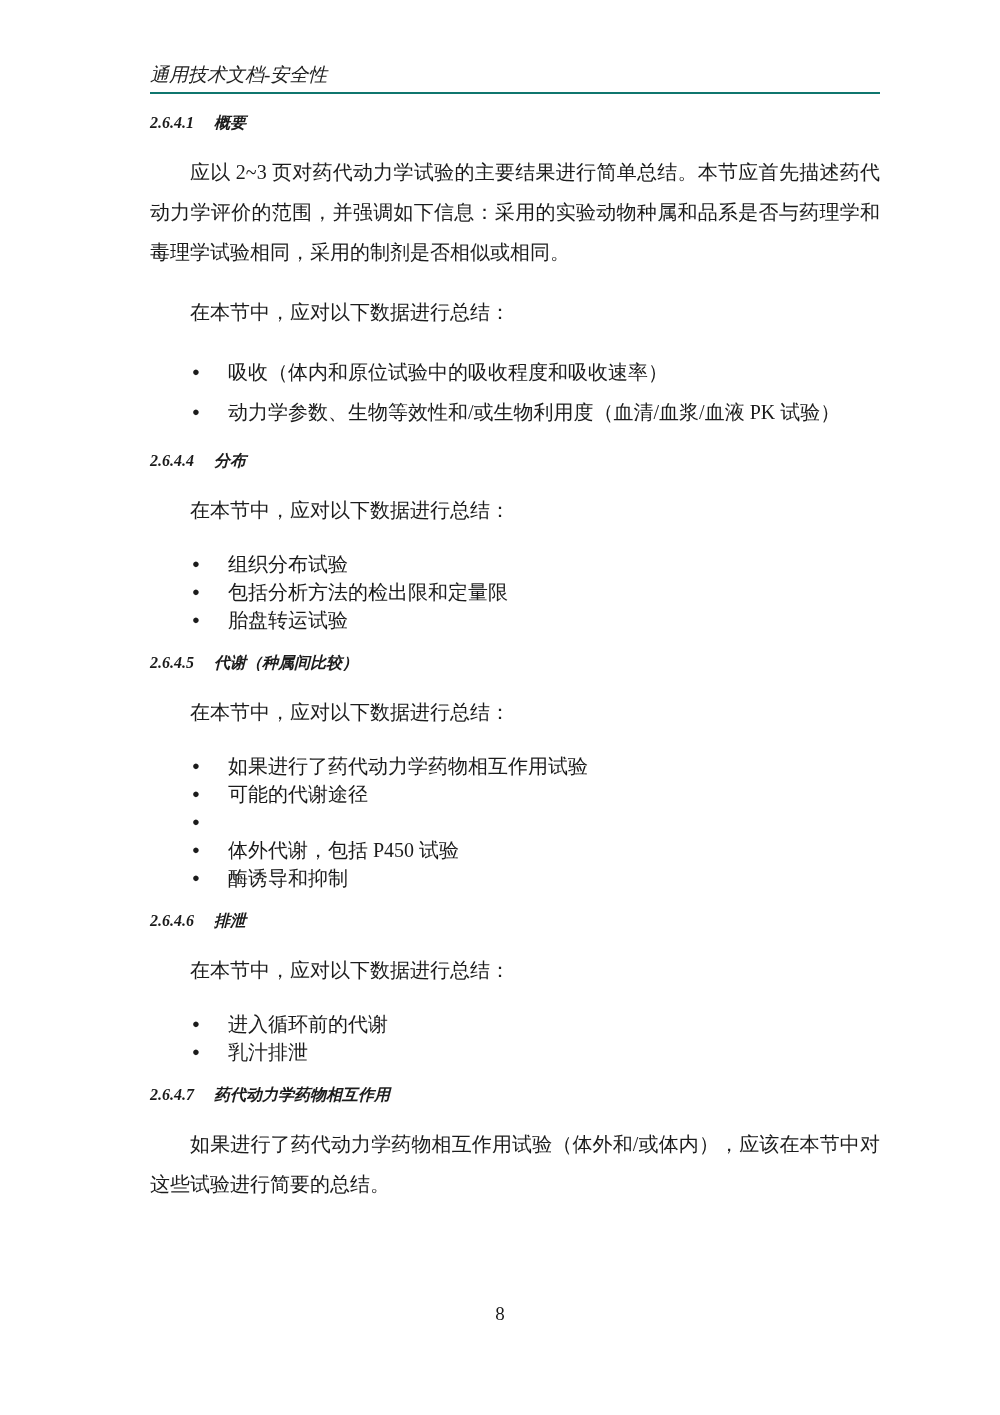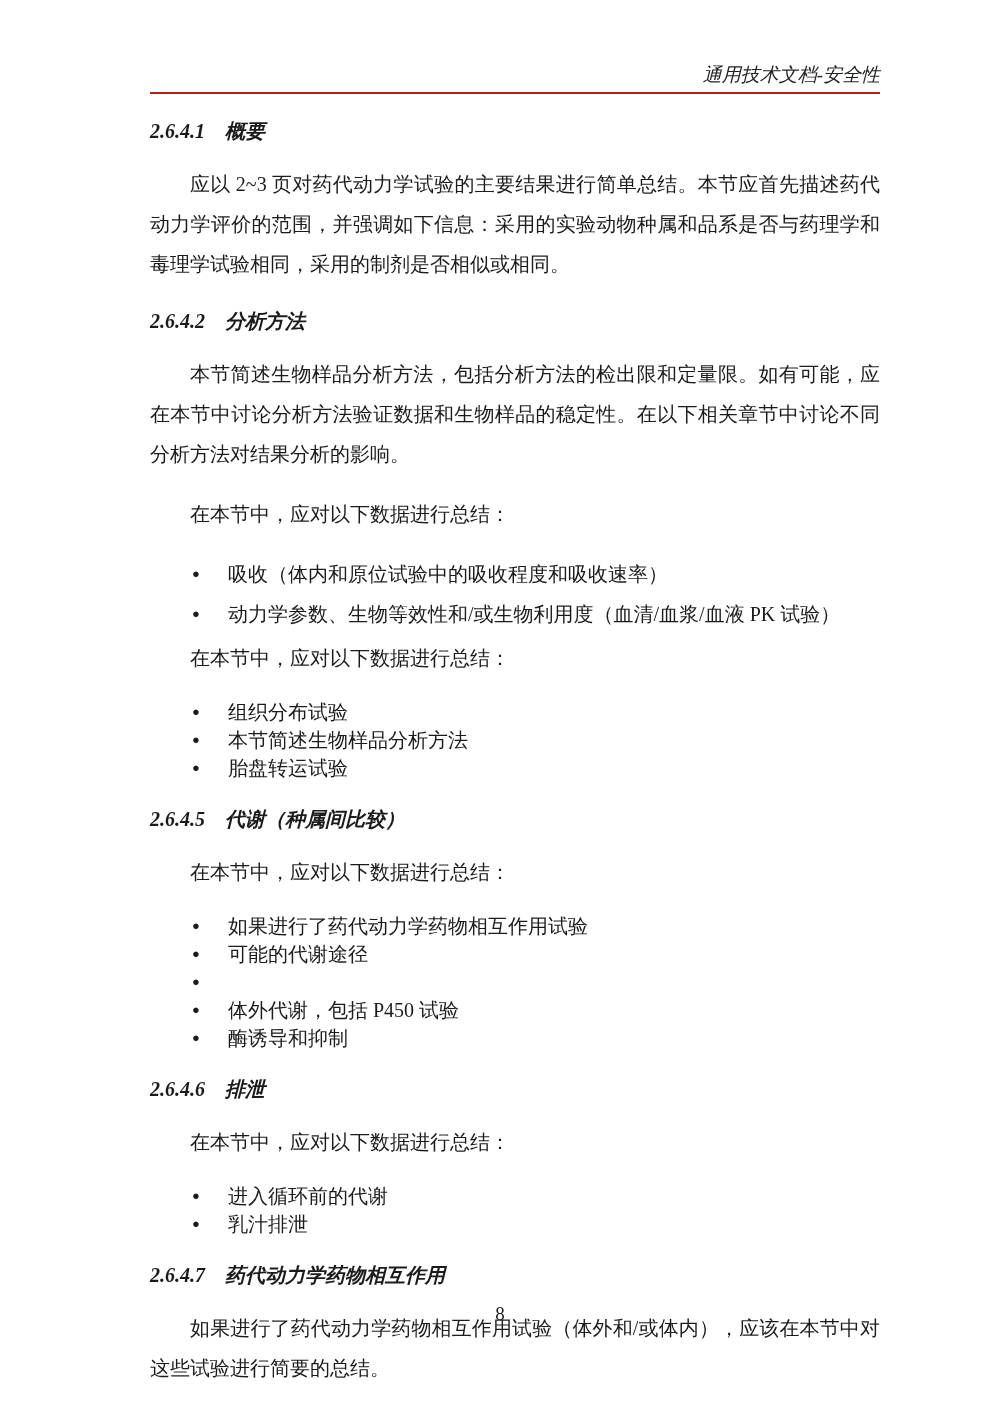--- a/index.html
+++ b/index.html
@@ -15,31 +15,31 @@
     box-sizing: border-box;
     padding: 0 120px 0 150px;
     background: #ffffff;
     font-family: "Liberation Serif", "DejaVu Serif", serif;
     font-size: 20px;
     color: #1b1b1b;
   }
   .page-header {
     padding-top: 62px;
     padding-bottom: 4px;
-    border-bottom: 2px solid #b91c1c;
-    text-align: right;
+    border-bottom: 2px solid #0f766e;
+    text-align: left;
     font-style: italic;
     font-size: 19px;
     line-height: 26px;
     color: #222;
   }
   .section-heading {
-    margin-top: 24px;
+    margin-top: 16px;
     font-style: italic;
-    font-size: 20px;
+    font-size: 16px;
     line-height: 26px;
     white-space: nowrap;
   }
   .heading-number { margin-right: 20px; }
   .para {
     margin-top: 4px;
     line-height: 40px;
     text-indent: 2em;
     text-align: justify;
   }
@@ -81,51 +81,48 @@
     <span>通用技术文档-安全性</span>
   </div>
 
   <div class="section">
     <h3 class="section-heading">
       <span class="heading-number">2.6.4.1</span><span>概要</span>
     </h3>
     <p class="para">应以 2~3 页对药代动力学试验的主要结果进行简单总结。本节应首先描述药代动力学评价的范围，并强调如下信息：采用的实验动物种属和品系是否与药理学和毒理学试验相同，采用的制剂是否相似或相同。</p>
   </div>
 
-  <div class="section">
-    <h3 class="section-heading">
-      <span class="heading-number">2.6.4.2</span><span>分析方法</span>
-    </h3>
-    <p class="para">本节简述生物样品分析方法，包括分析方法的检出限和定量限。如有可能，应在本节中讨论分析方法验证数据和生物样品的稳定性。在以下相关章节中讨论不同分析方法对结果分析的影响。</p>
-  </div>
 
   <div class="section">
     <p class="intro">在本节中，应对以下数据进行总结：</p>
     <ul class="bullets spaced">
       <li>
         <span class="bullet">●</span>
         <span>吸收（体内和原位试验中的吸收程度和吸收速率）</span>
       </li>
       <li>
         <span class="bullet">●</span>
         <span>动力学参数、生物等效性和/或生物利用度（血清/血浆/血液 PK 试验）</span>
       </li>
     </ul>
   </div>
 
   <div class="section">
+    <h3 class="section-heading">
+      <span class="heading-number">2.6.4.4</span><span>分布</span>
+    </h3>
     <p class="intro">在本节中，应对以下数据进行总结：</p>
     <ul class="bullets tight">
       <li>
         <span class="bullet">●</span>
         <span>组织分布试验</span>
       </li>
       <li>
         <span class="bullet">●</span>
-        <span>本节简述生物样品分析方法</span>
+        <span>包括分析方法的检出限和定量限</span>
       </li>
       <li>
         <span class="bullet">●</span>
         <span>胎盘转运试验</span>
       </li>
     </ul>
   </div>
 
   <div class="section">
     <h3 class="section-heading">

